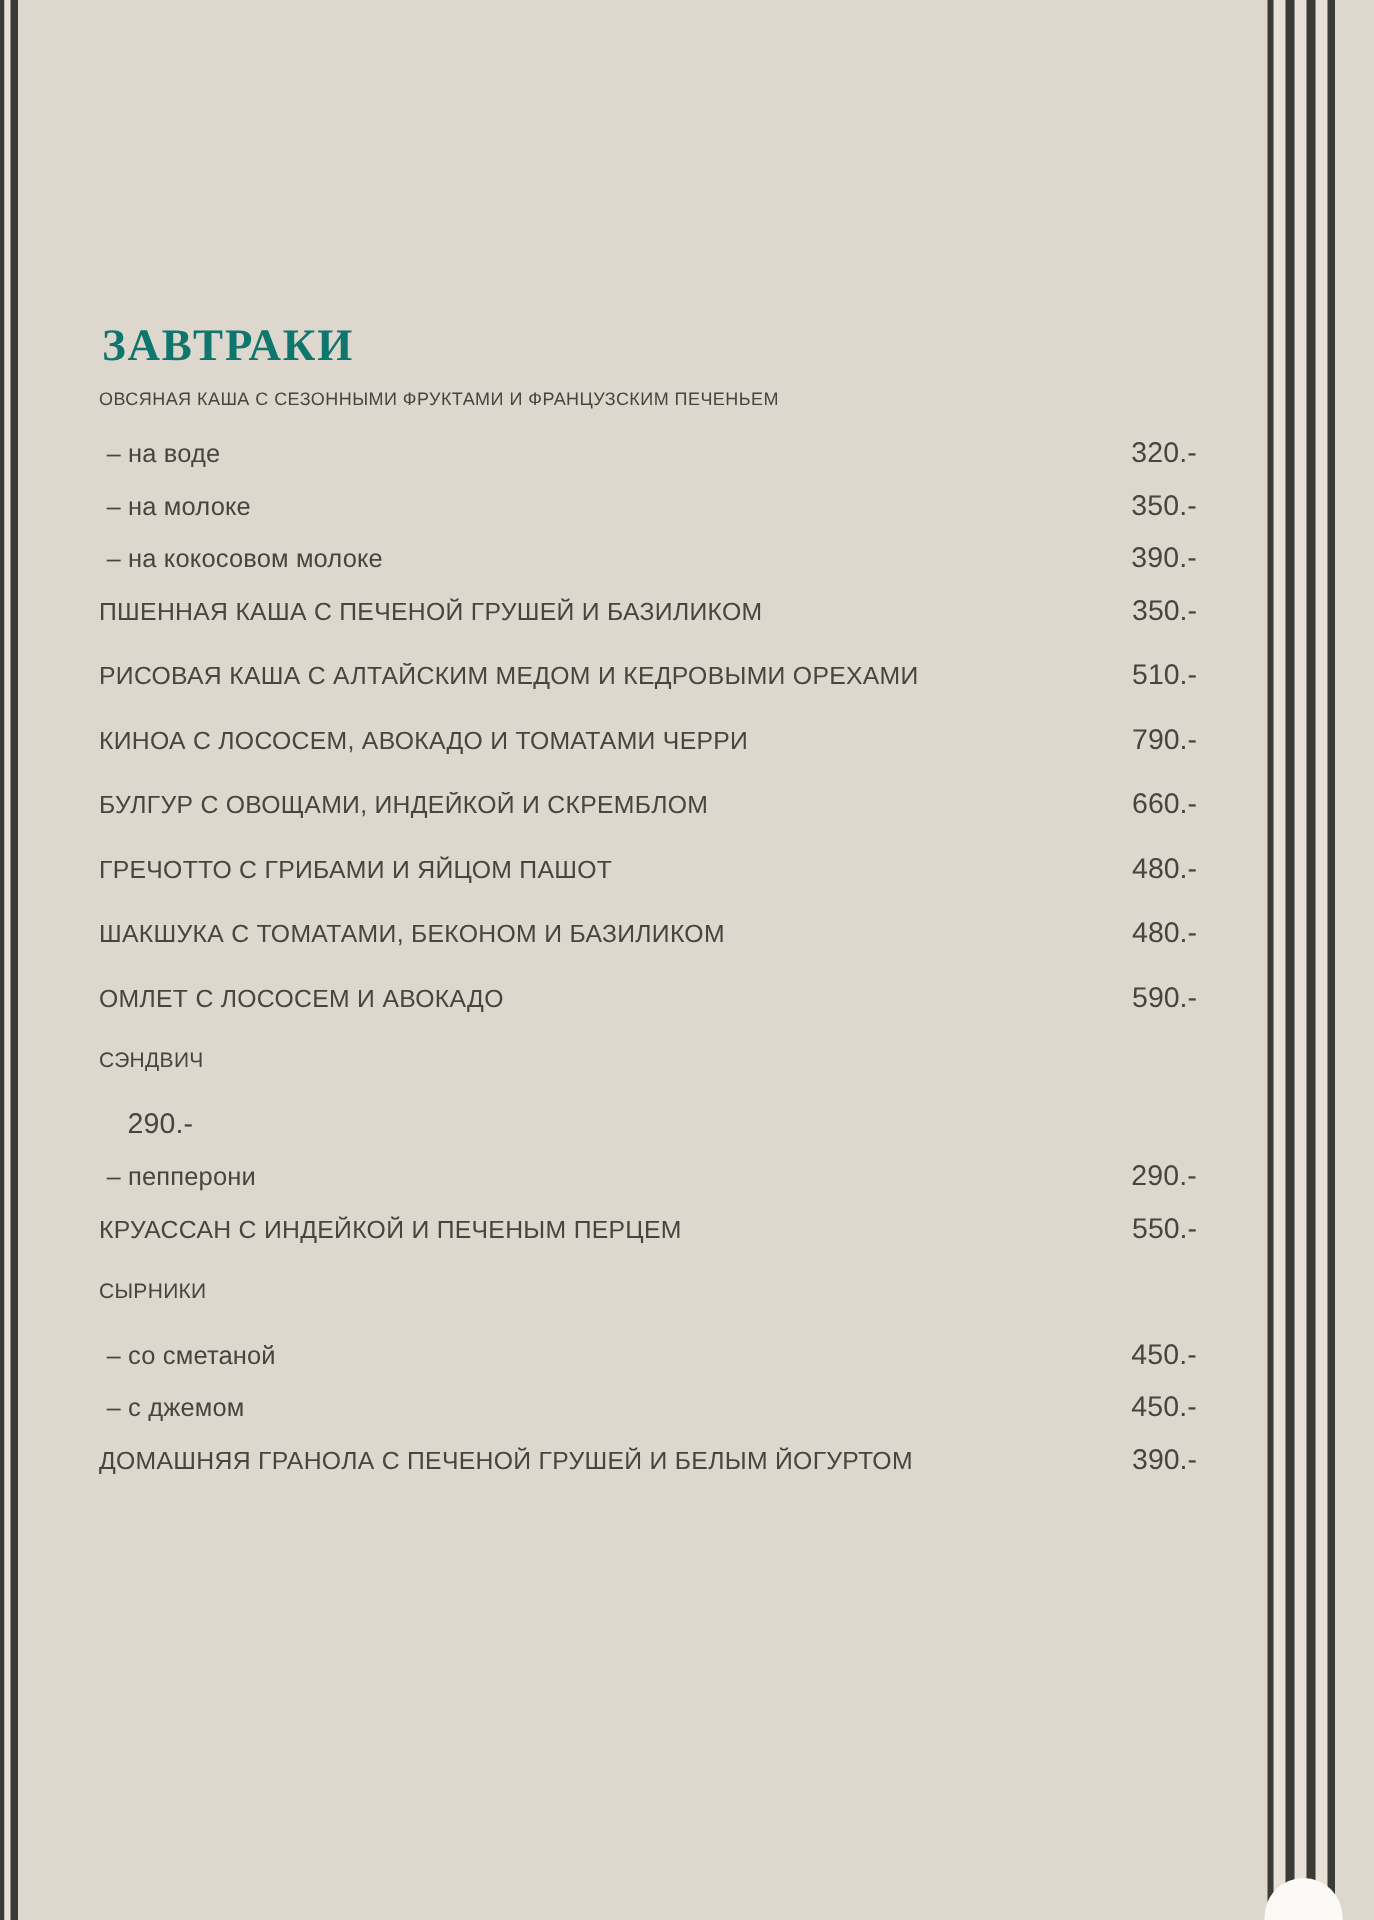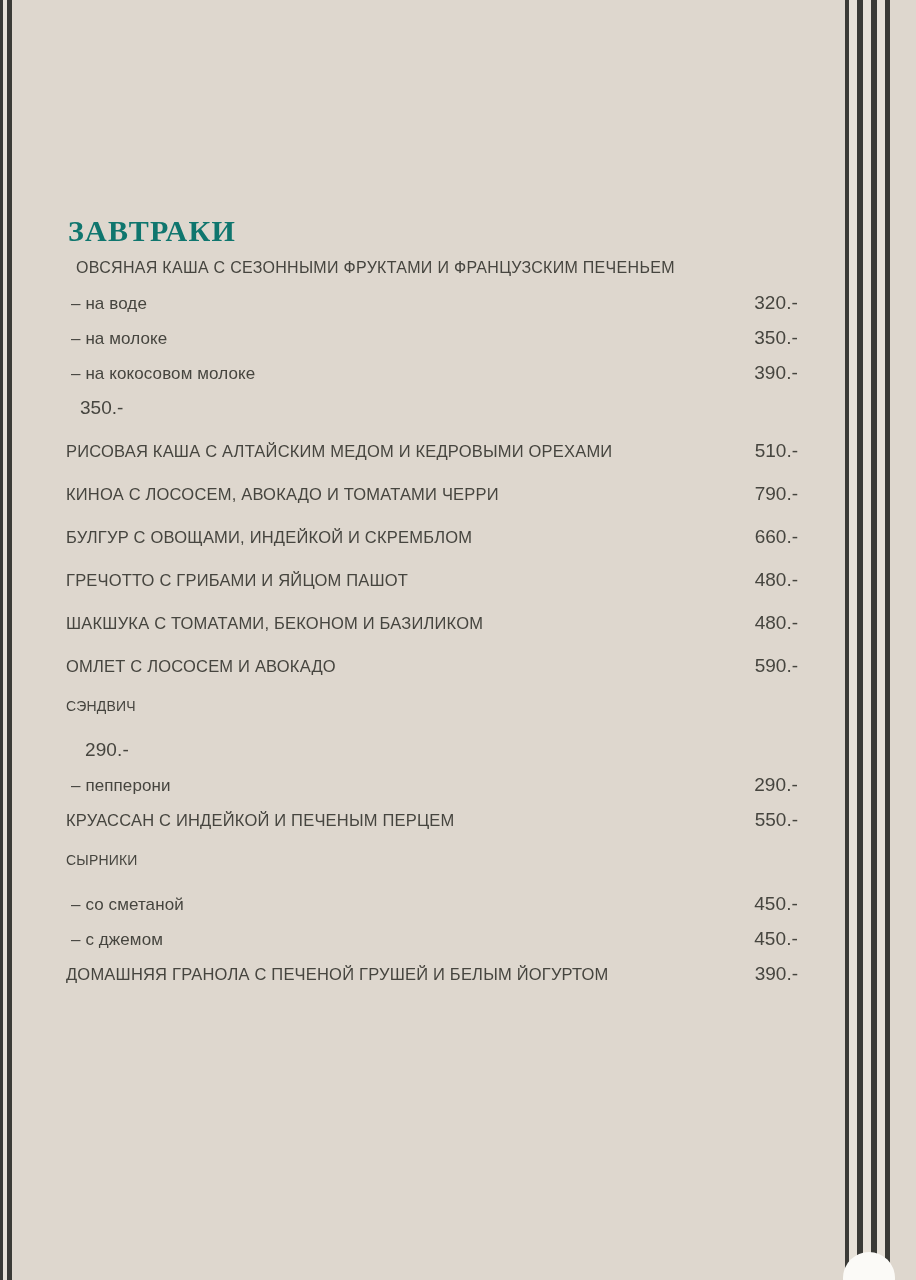--- a/index.html
+++ b/index.html
@@ -131,25 +131,24 @@
     letter-spacing: 0.1px;
     height: 35px;
     padding-left: 5px;
   }
   .row.sub .price {
     font-size: 19px;
   }
 
   
   .row.desc {
-    font-size: 16px;
+    font-size: 12px;
     letter-spacing: 0.3px;
     text-transform: uppercase;
     height: 33px;
-    margin-left: 10px;
   }
 </style>
 </head>
 <body>
 
 <div class="page">
 
   <div class="stripe s-l-a"></div>
   <div class="stripe-light s-l-lt"></div>
   <div class="stripe s-l-b"></div>
@@ -178,20 +177,21 @@
         </div>
         <div class="row sub">
           <span class="label">– на молоке</span>
           <span class="price">350.-</span>
         </div>
         <div class="row sub">
           <span class="label">– на кокосовом молоке</span>
           <span class="price">390.-</span>
         </div>
         <div class="row main">
+          <span class="label">ПШЕННАЯ КАША С ПЕЧЕНОЙ ГРУШЕЙ И БАЗИЛИКОМ</span>
           <span class="price">350.-</span>
         </div>
         <div class="row main">
           <span class="label">РИСОВАЯ КАША С АЛТАЙСКИМ МЕДОМ И КЕДРОВЫМИ ОРЕХАМИ</span>
           <span class="price">510.-</span>
         </div>
         <div class="row main">
           <span class="label">КИНОА С ЛОСОСЕМ, АВОКАДО И ТОМАТАМИ ЧЕРРИ</span>
           <span class="price">790.-</span>
         </div>

